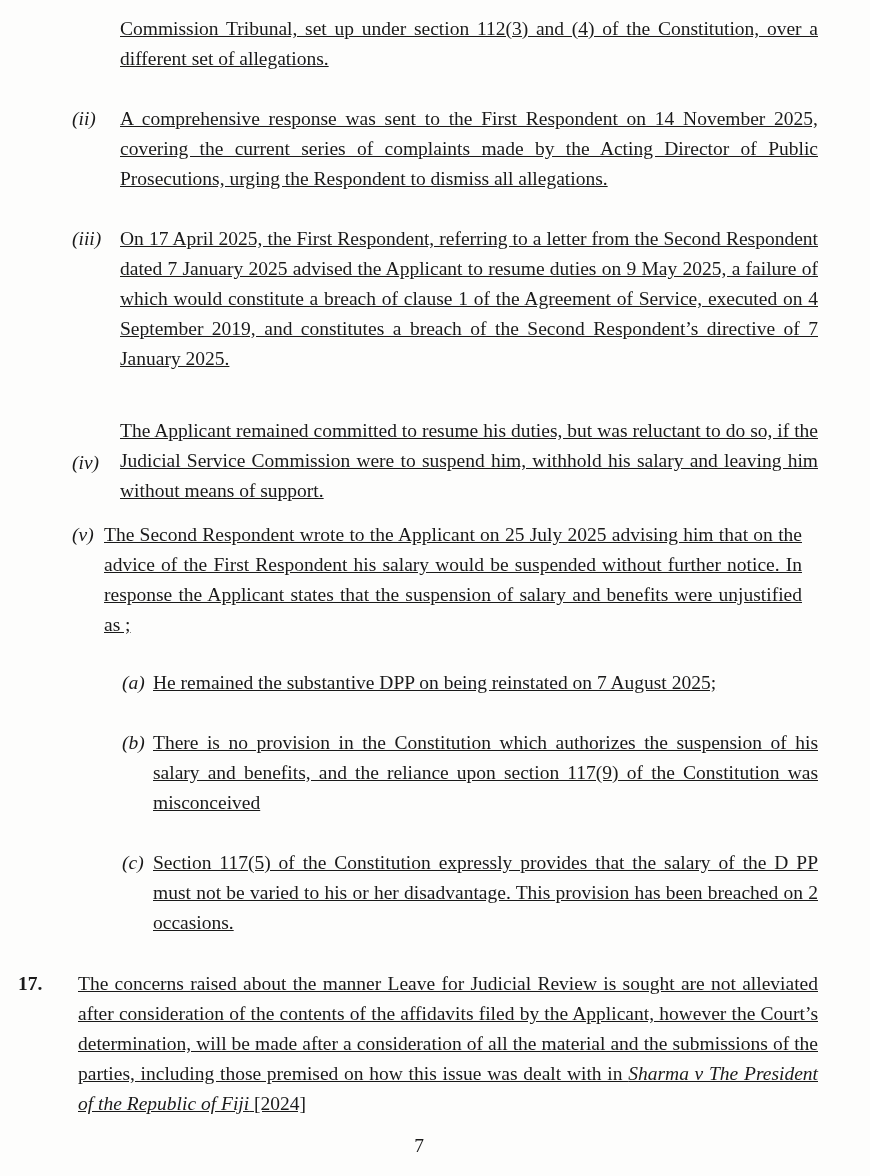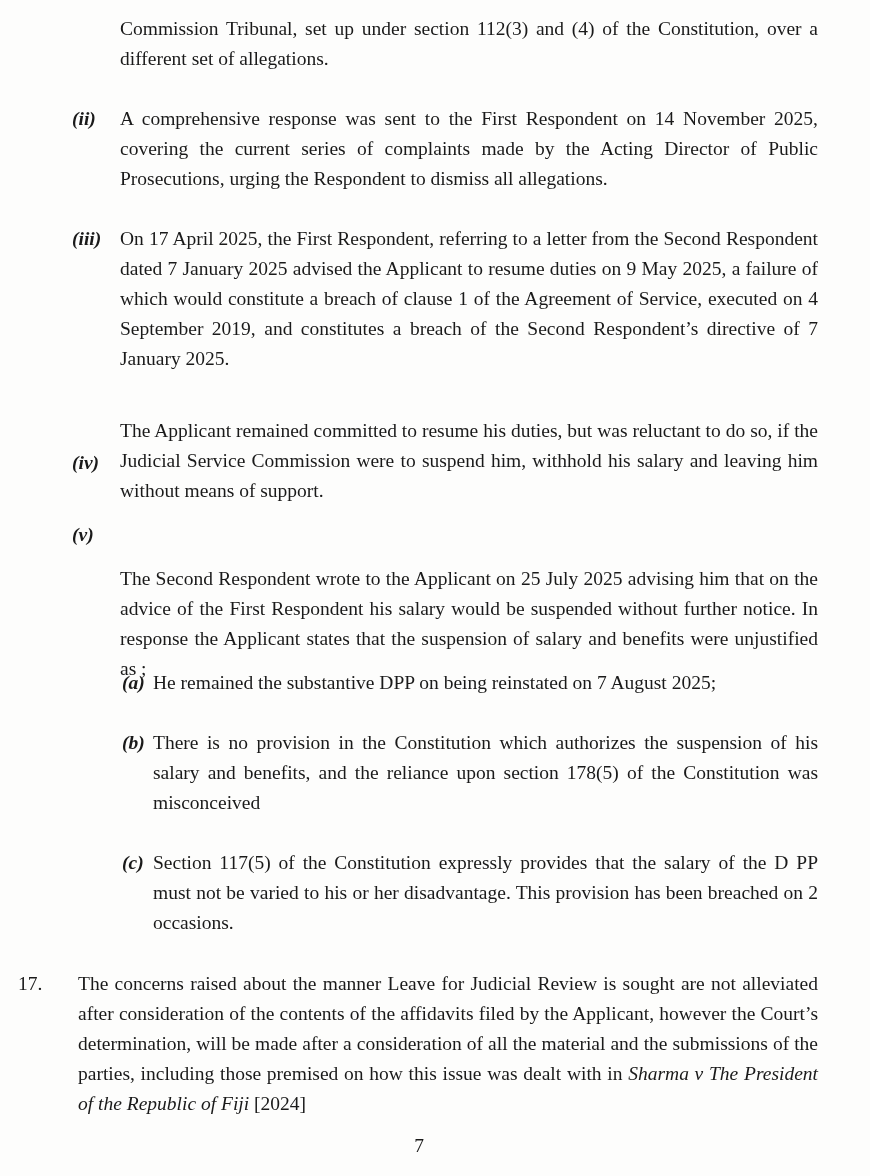--- a/index.html
+++ b/index.html
@@ -1,49 +1,49 @@
 <!DOCTYPE html>
 <html><head>
 <meta charset="utf-8">
 <style>
   html, body { margin: 0; padding: 0; }
   body {
     width: 870px; height: 1176px; background: #fdfdfc; color: #1a1a1a;
     font-family: "Liberation Serif", serif; font-size: 19.5px; line-height: 30px;
     position: relative; overflow: hidden;
   }
-  .block { position: absolute; text-align: justify; }
-  .label { position: absolute; font-style: italic; font-weight: bold; }
-  .num { position: absolute; font-weight: normal; text-align: center; }
+  .block { position: absolute; text-align: justify; text-decoration: underline; }
+  .label { position: absolute; font-style: italic; }
+  .num { position: absolute; font-weight: bold; text-align: center; }
   .page-num { position: absolute; left: 0; width: 838px; text-align: center; top: 1131px; }
   .just-last { text-align-last: left; }
   i { font-style: italic; }
 </style>
 </head>
 <body>
 
 <div class="block just-last" style="left:120px; top:14px; width:698px;">Commission Tribunal, set up under section 112(3) and (4) of the Constitution, over a different set of allegations.</div>
 
 <div class="label" style="left:72px; top:104px;">(ii)</div>
 <div class="block just-last" style="left:120px; top:104px; width:698px;">A comprehensive response was sent to the First Respondent on 14 November 2025, covering the current series of complaints made by the Acting Director of Public Prosecutions, urging the Respondent to dismiss all allegations.</div>
 
 <div class="label" style="left:72px; top:224px;">(iii)</div>
 <div class="block just-last" style="left:120px; top:224px; width:698px;">On 17 April 2025, the First Respondent, referring to a letter from the Second Respondent dated 7 January 2025 advised the Applicant to resume duties on 9 May 2025, a failure of which would constitute a breach of clause 1 of the Agreement of Service, executed on 4 September 2019, and constitutes a breach of the Second Respondent’s directive of 7 January 2025.</div>
 
 <div class="label" style="left:72px; top:400px;margin-top:48px;">(iv)</div>
 <div class="block just-last" style="left:120px; top:416px; width:698px;">The Applicant remained committed to resume his duties, but was reluctant to do so, if the Judicial Service Commission were to suspend him, withhold his salary and leaving him without means of support.</div>
 
 <div class="label" style="left:72px; top:520px;">(v)</div>
-<div class="block just-last" style="left:120px; top:520px; width:698px;margin-top:44px;">The Second Respondent wrote to the Applicant on 25 July 2025 advising him that on the advice of the First Respondent his salary would be suspended without further notice. In response the Applicant states that the suspension of salary and benefits were unjustified as ;</div>
+<div class="block just-last" style="left:104px; top:520px; width:698px;">The Second Respondent wrote to the Applicant on 25 July 2025 advising him that on the advice of the First Respondent his salary would be suspended without further notice. In response the Applicant states that the suspension of salary and benefits were unjustified as ;</div>
 
 <div class="label" style="left:122px; top:668px;">(a)</div>
 <div class="block just-last" style="left:153px; top:668px; width:665px;">He remained the substantive DPP on being reinstated on 7 August 2025;</div>
 
 <div class="label" style="left:122px; top:728px;">(b)</div>
-<div class="block just-last" style="left:153px; top:728px; width:665px;">There is no provision in the Constitution which authorizes the suspension of his salary and benefits, and the reliance upon section 178(5) of the Constitution was misconceived</div>
+<div class="block just-last" style="left:153px; top:728px; width:665px;">There is no provision in the Constitution which authorizes the suspension of his salary and benefits, and the reliance upon section 117(9) of the Constitution was misconceived</div>
 
 <div class="label" style="left:122px; top:848px;">(c)</div>
 <div class="block just-last" style="left:153px; top:848px; width:665px;">Section 117(5) of the Constitution expressly provides that the salary of the D PP must not be varied to his or her disadvantage. This provision has been breached on 2 occasions.</div>
 
 <div class="num" style="left:18px; top:969px;">17.</div>
 <div class="block just-last" style="left:78px; top:969px; width:740px;"><span>The concerns raised about the manner Leave for Judicial Review is sought are not alleviated after consideration of the contents of the affidavits filed by the Applicant, however the Court’s determination, will be made after a consideration of all the material and the submissions of the parties, including those premised on how this issue was dealt with in </span><i>Sharma v The President of the Republic of Fiji</i><span> [2024]</span></div>
 
 <div class="page-num">7</div>
 
 </body></html>

